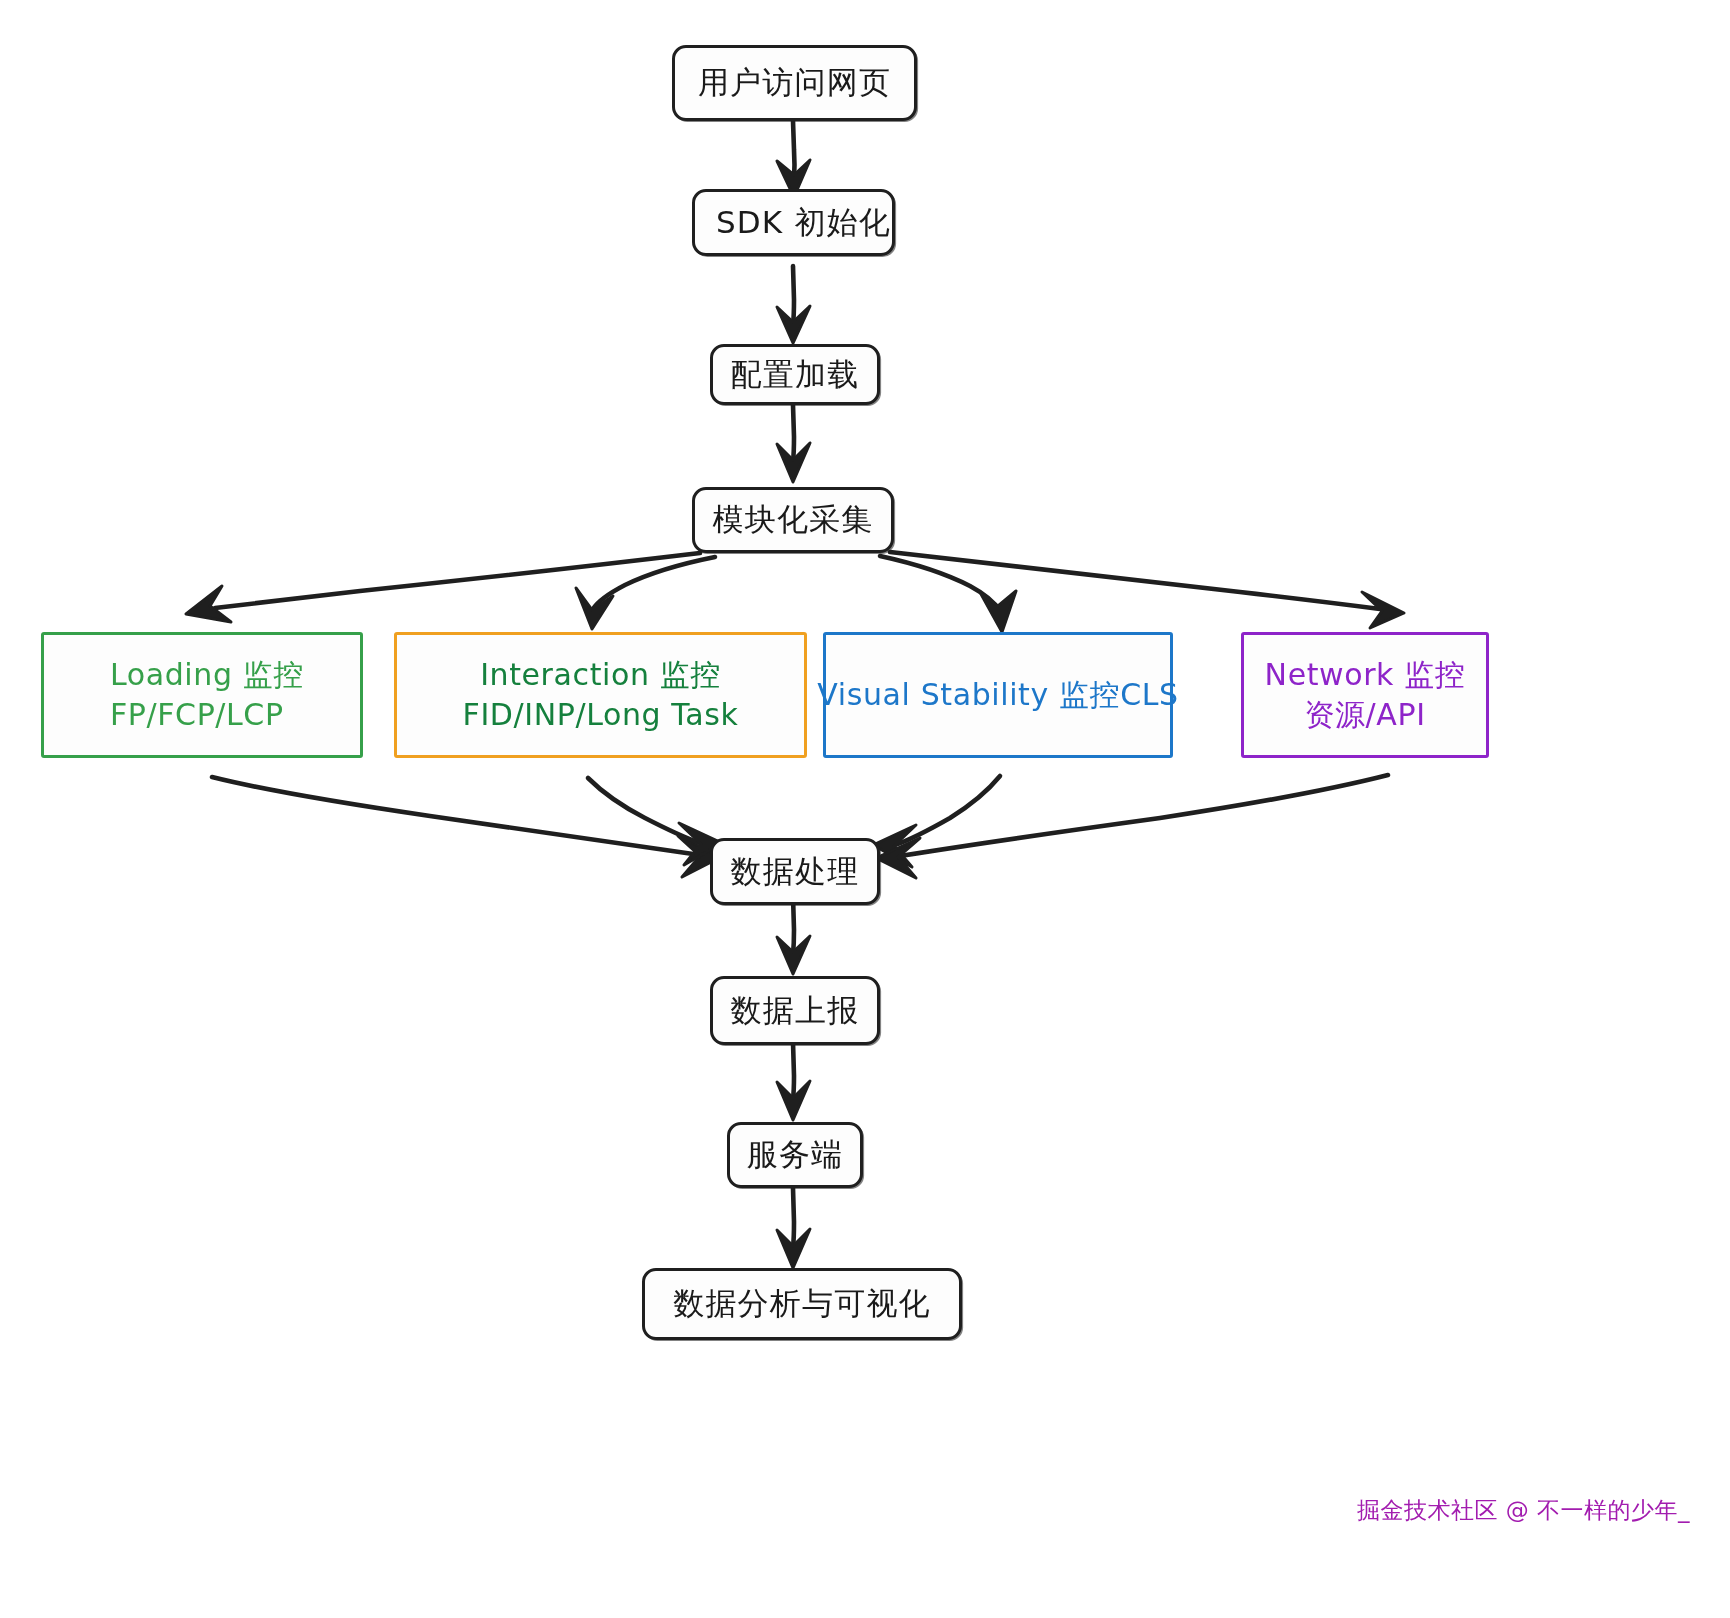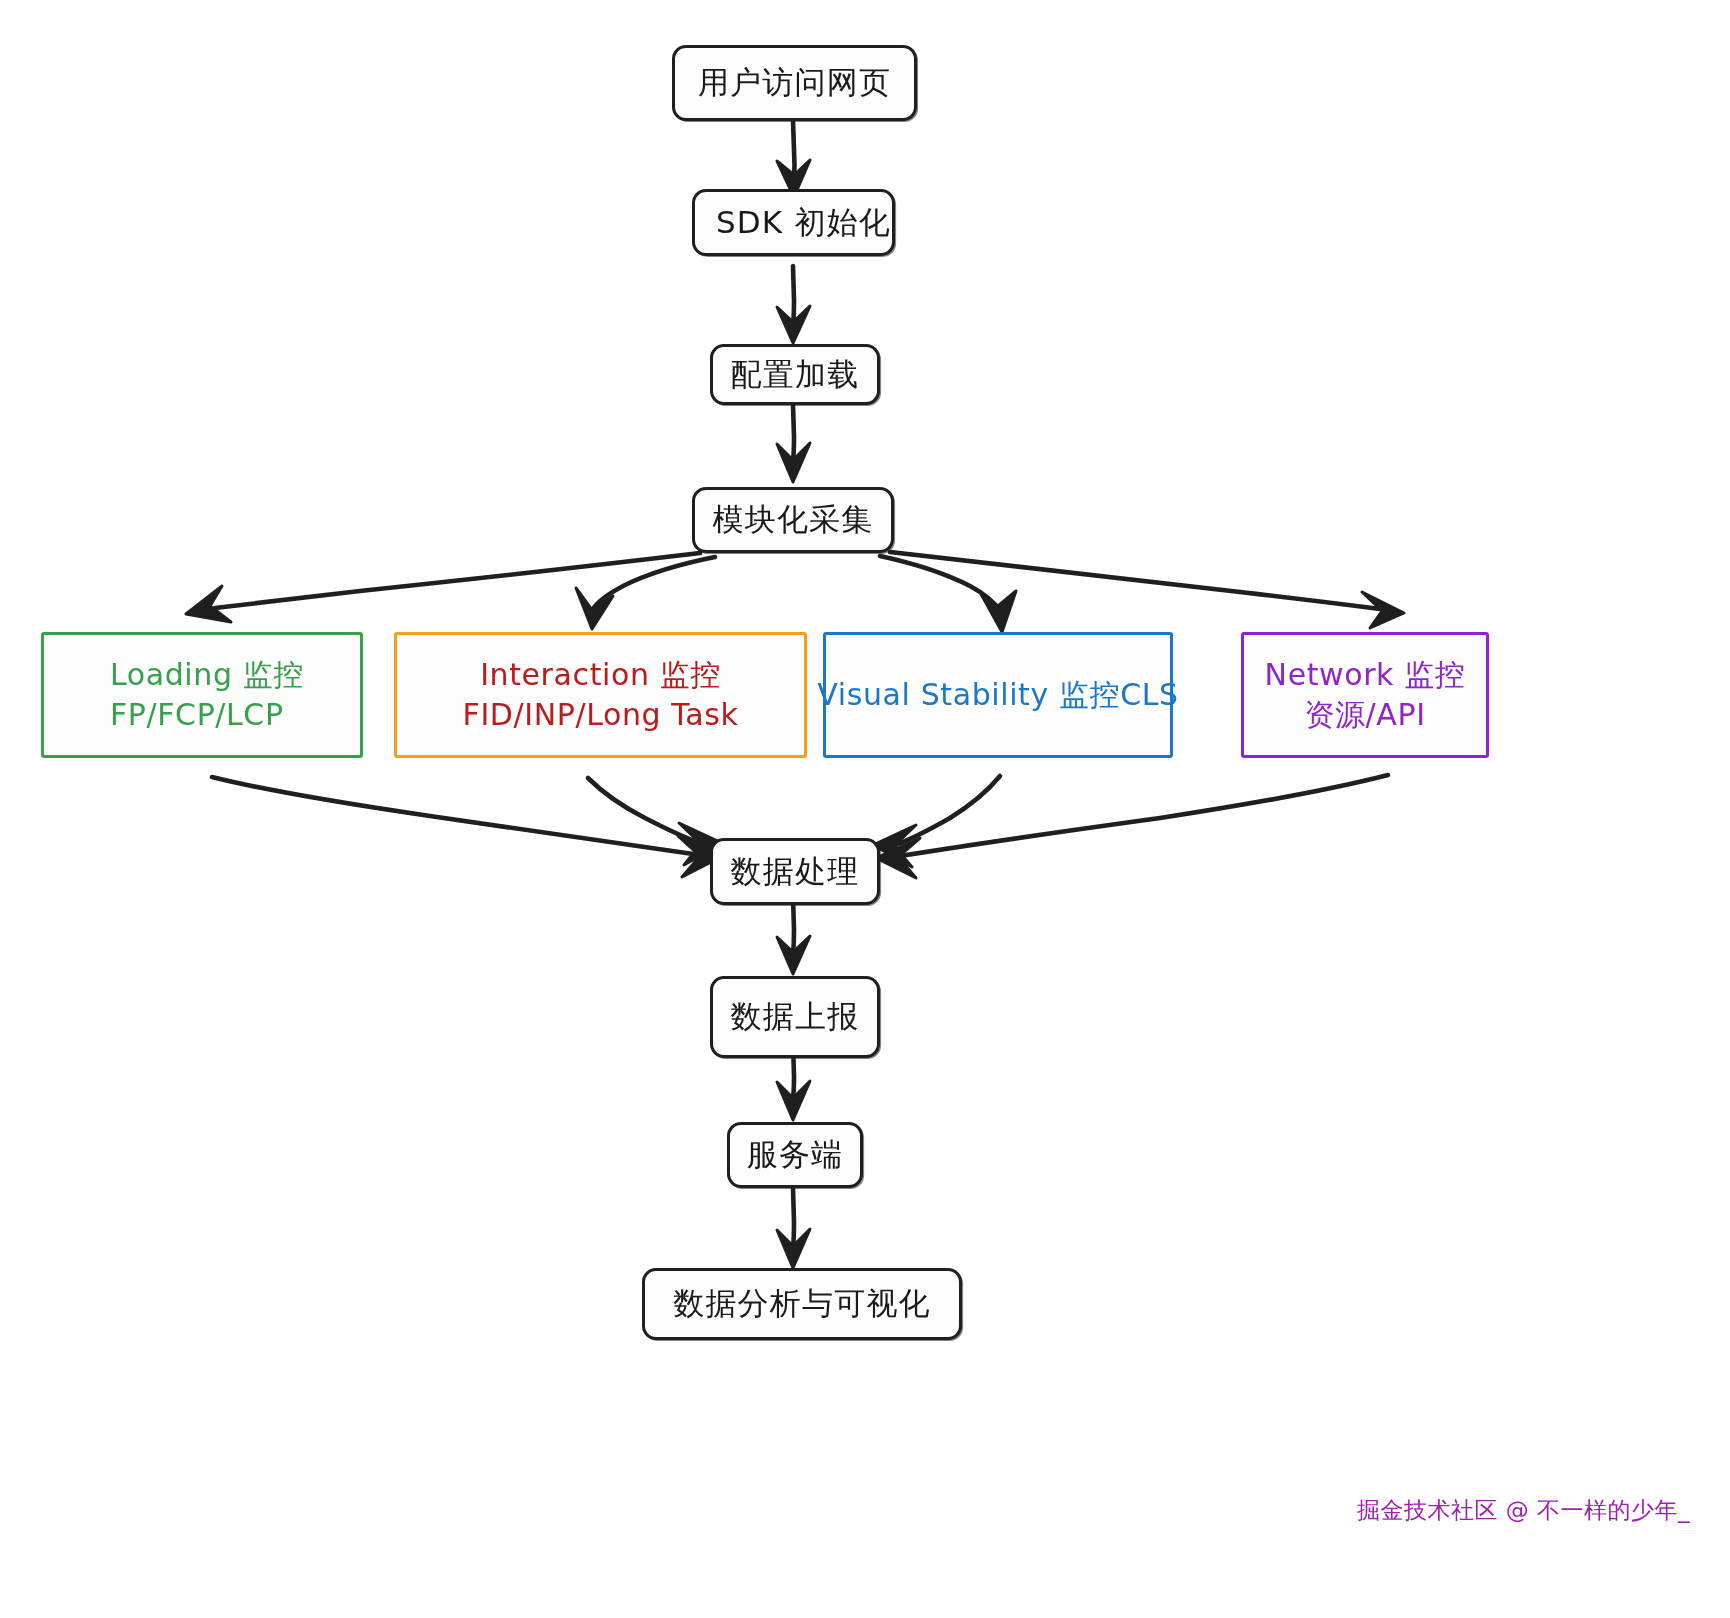--- a/index.html
+++ b/index.html
@@ -52,21 +52,21 @@
   .mon {
     border-width: 3.4px;
     border-style: solid;
     border-radius: 3px;
     font-size: 30px;
     font-family: "DejaVu Sans", sans-serif;
     letter-spacing: 0.6px;
   }
   .mon .node-label { line-height: 1.33; }
   .mon.green  { border-color: #36a04a; color: #36a04a; }
-  .mon.orange { border-color: #f0a020; color: #b91c1c; }
+  .mon.orange { border-color: #f0a020; color: #15803d; }
   .mon.blue   { border-color: #1d77c9; color: #1d77c9; }
   .mon.purple { border-color: #8e24c9; color: #8e24c9; }
 
   .watermark {
     position: absolute;
     right: 40px;
     bottom: 92px;
     color: #a21caf;
     font-size: 23px;
     letter-spacing: 0.5px;
@@ -188,21 +188,21 @@
 
 <div class="node mon purple" style="left:1241px; top:632px; width:248px; height:126px;">
   <span class="node-label">Network 监控</span>
   <span class="node-label">资源/API</span>
 </div>
 
 <div class="node plain" style="left:710px; top:829px; width:170px; height:67px;margin-top:9px;">
   <span class="node-label">数据处理</span>
 </div>
 
-<div class="node plain" style="left:710px; top:976px; width:170px; height:82px;">
+<div class="node plain" style="left:710px; top:976px; width:170px; height:69px;">
   <span class="node-label">数据上报</span>
 </div>
 
 <div class="node plain" style="left:727px; top:1122px; width:136px; height:66px;">
   <span class="node-label">服务端</span>
 </div>
 
 <div class="node plain" style="left:634px; top:1268px; width:320px; height:72px;margin-left:8px;">
   <span class="node-label">数据分析与可视化</span>
 </div>

